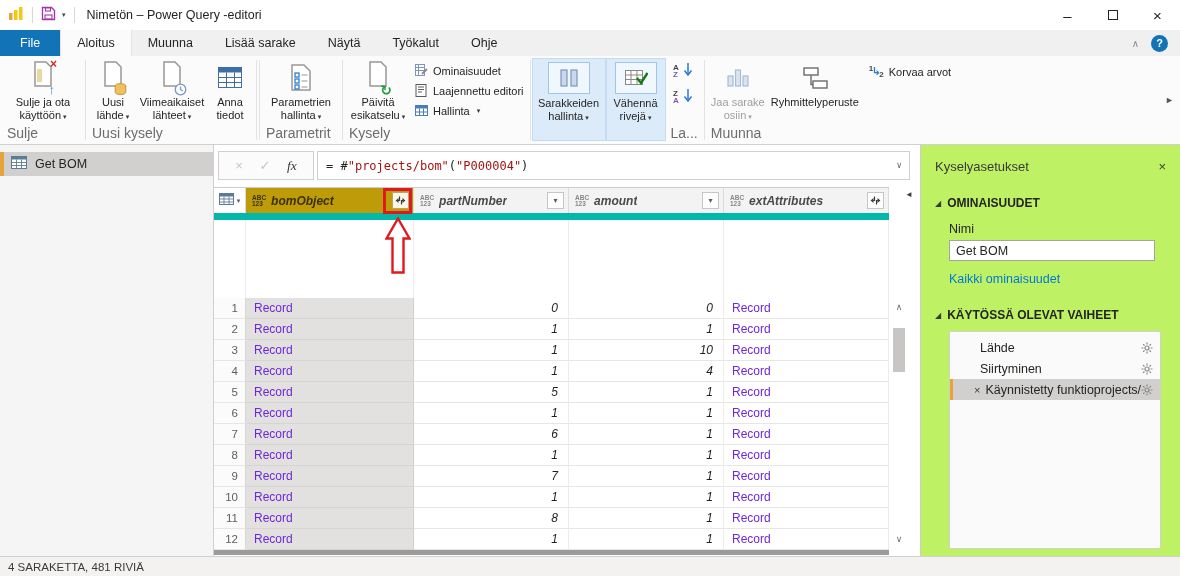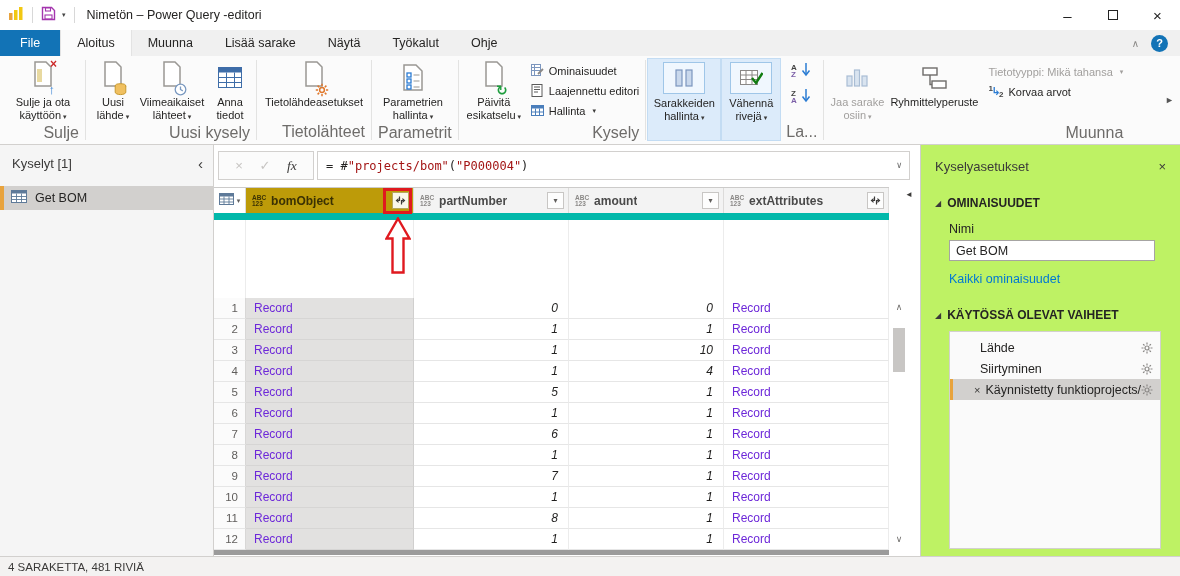--- a/index.html
+++ b/index.html
@@ -23,21 +23,21 @@
 .tab.file {background:#1273B6; color:#fff; padding:0 20px;}
 .tab.active {background:#FBFBFB; border-left:1px solid #E3E3E3; border-right:1px solid #E3E3E3;}
 .tsright {margin-left:auto; display:flex; align-items:center; gap:12px; padding-right:12px;}
 .rchev {color:#8A8886; font-size:10px;}
 .helpbtn {width:17px; height:17px; border-radius:50%; background:#1273B6; color:#fff; font-size:11px; font-weight:bold; display:flex; align-items:center; justify-content:center;}
 
 
 .ribbon {position:absolute; top:56px; left:0; right:0; height:89px; background:#FBFBFB; border-bottom:1px solid #D2D0CE; display:flex; align-items:stretch; padding:0 2px; overflow:hidden;}
 .rgroup {display:flex; flex-direction:column; flex:none; padding:2px 3px 0;}
 .gcontent {display:flex; align-items:flex-start; flex:1;}
-.glabel {text-align:right; font-size:16px; color:#6E6C6A; padding:1px 2px 3px; margin-top:auto;}
+.glabel {text-align:left; font-size:14px; color:#6E6C6A; padding:1px 2px 3px; margin-top:auto;}
 .gsep {width:1px; background:#E3E3E2; margin:4px 1px; flex:none;}
 .bigbtn {display:flex; flex-direction:column; align-items:center; text-align:center; font-size:11px; line-height:13px; color:#252423; padding:3px 1px 0; flex:none;}
 .bicon {height:33px; display:flex; align-items:center; justify-content:center; margin-bottom:2px;}
 .caret {font-size:7px; color:#3B3A39; margin-left:2px;}
 .caret.gray {color:#A19F9D;}
 .sbtn {display:flex; align-items:center; gap:5px; height:20px; font-size:11px; color:#252423; white-space:nowrap; padding:0 2px;}
 .scol {display:flex; flex-direction:column; padding-top:3px; margin-left:4px;}
 .disabled {color:#A19F9D;}
 .hlbox {flex:none; width:74px; height:83px; margin-top:2px; background:#DCEBFA; border:1px solid #C3DCF3; display:flex; flex-direction:column; align-items:center; text-align:center; font-size:11px; line-height:13px; padding-top:3px;}
 .hlico {width:42px; height:32px; background:#F0F7FE; border:1px solid #9FC6E8; display:flex; align-items:center; justify-content:center; margin-bottom:3px;}
@@ -64,21 +64,21 @@
 .str {color:#A31515;}
 .fdrop {position:absolute; right:7px; top:8px; color:#6A6A6A; font-size:9px;}
 
 
 .grid {width:675px; margin-top:7px; font-size:12px;}
 .ghead,.grow,.gempty {display:grid; grid-template-columns:32px 168px 155px 155px 165px;}
 .ghead {height:26px; border-top:1px solid #CCCBCA;}
 .hcell {background:#F3F3F3; border-right:1px solid #DCDBDA; display:flex; align-items:center; padding:0 4px 0 6px; gap:5px; overflow:visible; position:relative;}
 .hcell.corner {background:#fff; justify-content:center; padding:0; gap:3px;}
 .hcell.gold {background:#BD9B09;}
-.hname {font-weight:bold; color:#4A4A4A; white-space:nowrap; overflow:hidden;}
+.hname {font-weight:bold; color:#4A4A4A; white-space:nowrap; overflow:hidden;font-style:italic;}
 .gold .hname {color:#3A3104;}
 .ticon {font-size:6.5px; font-weight:bold; line-height:6px; color:#8A8886; flex:none;}
 .gold .ticon {color:#3A3104;}
 .hbtn {margin-left:auto; width:17px; height:17px; border:1px solid #C8C6C4; background:#FDFDFD; display:flex; align-items:center; justify-content:center; flex:none;}
 .gold .hbtn {border-color:#B5A75C; background:#FAF7EA;}
 .fglyph {font-size:8px; color:#605E5C;}
 .teal {height:7px; background:#01B8AA;}
 .gempty {height:78px; background:#fff;}
 .ec {border-right:1px solid #ECECEC;}
 .grow {height:21px;}
@@ -202,36 +202,20 @@
                 <rect x="0.5" y="0.5" width="23" height="5" fill="#3E6DA8"></rect>
                 <path d="M8.5 5.5v15M16.5 5.5v15M0.5 10.5h23M0.5 15.5h23" stroke="#3E6DA8" fill="none"></path>
               </svg>
             </span>
           <span>Anna tiedot</span>
         </div>
       </div>
       <div class="glabel">Uusi kysely</div>
     </div>
     <div class="gsep"></div>
-    <div class="rgroup">
-      <div class="gcontent">
-        <div class="bigbtn" style="width:106px">
-          <span class="bicon cico"><svg width="20" height="26" viewBox="0 0 20 26">
-                <path d="M2 1h11l5 5v19H2z" fill="#FFF" stroke="#9A9894" stroke-width="1.5"></path>
-              </svg><svg class="ovl" style="right:-5px;bottom:-3px" width="14" height="14" viewBox="0 0 14 14">
-                <g stroke="#E0782C" fill="none" stroke-width="1.5">
-                  <circle cx="7" cy="7" r="2.4"></circle>
-                  <path d="M7 0.8v2.2M7 11v2.2M0.8 7h2.2M11 7h2.2M2.6 2.6l1.6 1.6M9.8 9.8l1.6 1.6M11.4 2.6L9.8 4.2M4.2 9.8l-1.6 1.6"></path>
-                </g>
-              </svg></span>
-          <span>Tietolähdeasetukset</span>
-        </div>
-      </div>
-      <div class="glabel">Tietolähteet</div>
-    </div>
     <div class="gsep"></div>
     <div class="rgroup">
       <div class="gcontent">
         <div class="bigbtn" style="width:74px">
           <span class="bicon">
               <svg width="22" height="27" viewBox="0 0 22 27">
                 <path d="M2 1h12l6 6v19H2z" fill="#FFF" stroke="#9A9894" stroke-width="1.5"></path>
                 <g stroke="#2B7CD3" fill="none" stroke-width="1.3">
                   <rect x="5" y="9" width="4" height="4"></rect>
                   <rect x="5" y="15" width="4" height="4"></rect>
@@ -343,46 +327,38 @@
                 <g fill="#FFF" stroke="#6E6C6A" stroke-width="1.4">
                   <rect x="3" y="2" width="14" height="7"></rect>
                   <rect x="12" y="15" width="14" height="7"></rect>
                 </g>
                 <path d="M10 9v9.5h2" fill="none" stroke="#6E6C6A" stroke-width="1.4"></path>
               </svg>
             </span>
           <span>Ryhmittelyperuste</span>
         </div>
         <div class="scol" style="padding-top:4px">
-          <div class="sbtn disabled">
-            <span>Tietotyyppi: Mikä tahansa</span>
-              <span class="caret gray">▾</span>
-          </div>
           <div class="sbtn">
             <span class="cico" style="width:15px;height:14px">
                 <i class="ovl" style="left:0;top:0;font-size:8px;color:#444;font-style:normal">1</i>
                 <i class="ovl" style="left:3px;top:1px;font-size:11px;color:#2B7CD3;font-style:normal">↳</i>
                 <i class="ovl" style="right:0;bottom:0;font-size:8px;color:#444;font-style:normal">2</i>
               </span>
             <span>Korvaa arvot</span>
           </div>
         </div>
       </div>
       <div class="glabel">Muunna</div>
     </div>
     <span class="overflowr">►</span>
   </div>
 
   <div class="main">
 
     <div class="qpane">
-      <div class="qhead">
-        <span>Kyselyt [1]</span>
-        <span class="qcollapse">‹</span>
-      </div>
       <div class="qitem">
         <span><svg width="16" height="13" viewBox="0 0 16 13">
               <rect x="0.5" y="0.5" width="15" height="12" fill="#FFF" stroke="#5E7A99"></rect>
               <rect x="0.5" y="0.5" width="15" height="3" fill="#5E7A99"></rect>
               <path d="M5.5 3.5v9M10.5 3.5v9M0.5 6.5h15M0.5 9.5h15" stroke="#5E7A99" stroke-width="0.9"></path>
             </svg></span>
         <span>Get BOM</span>
       </div>
     </div>
 

